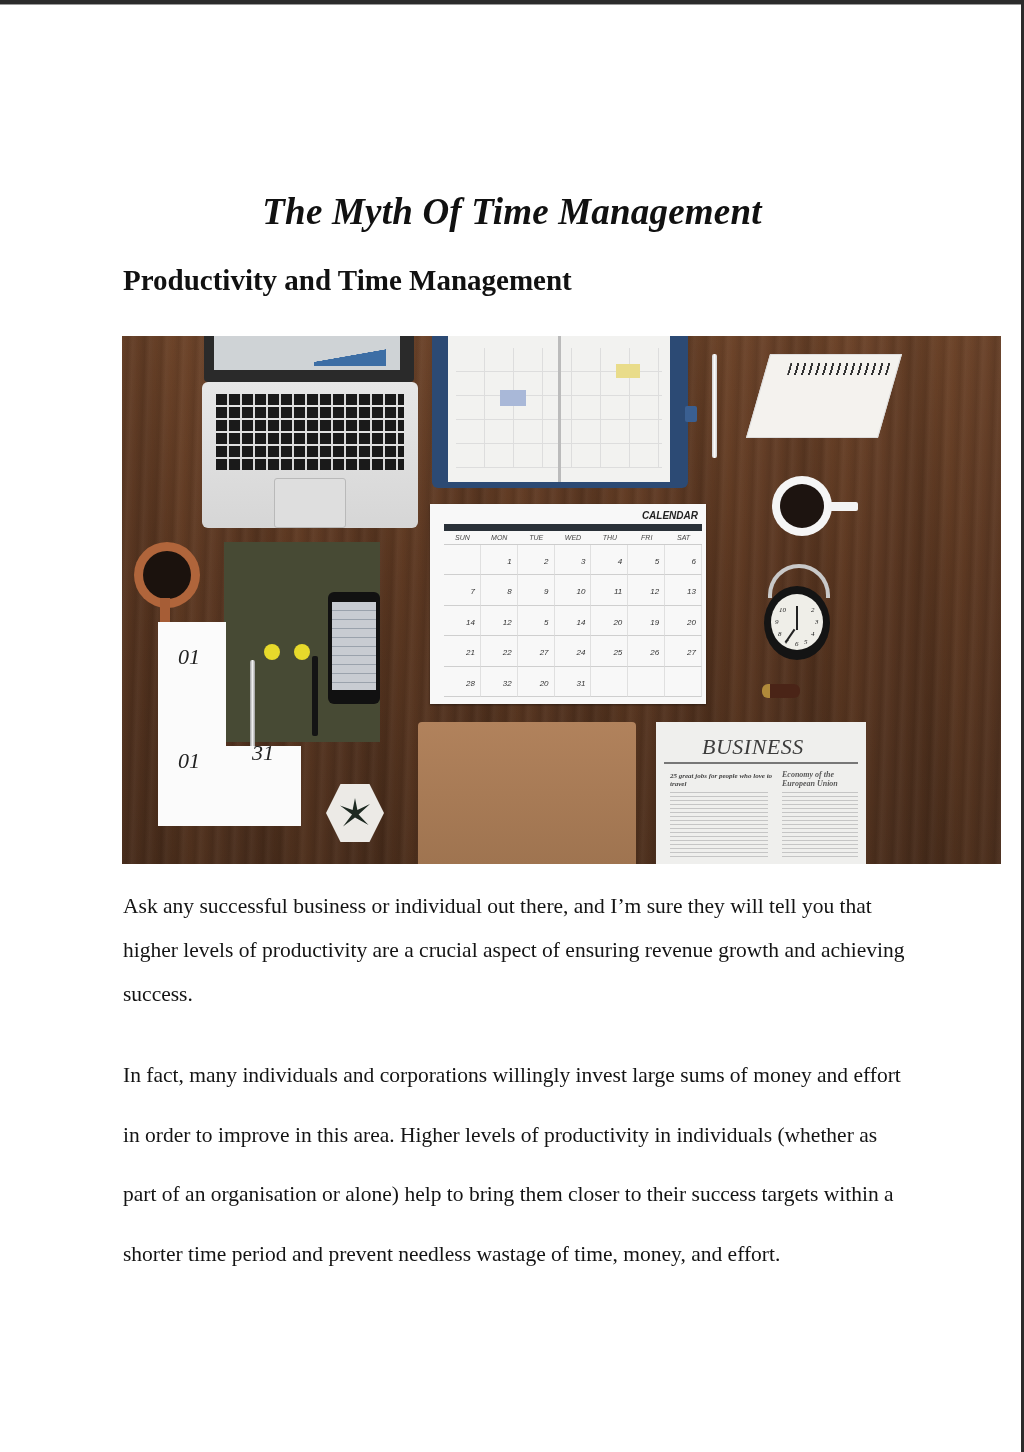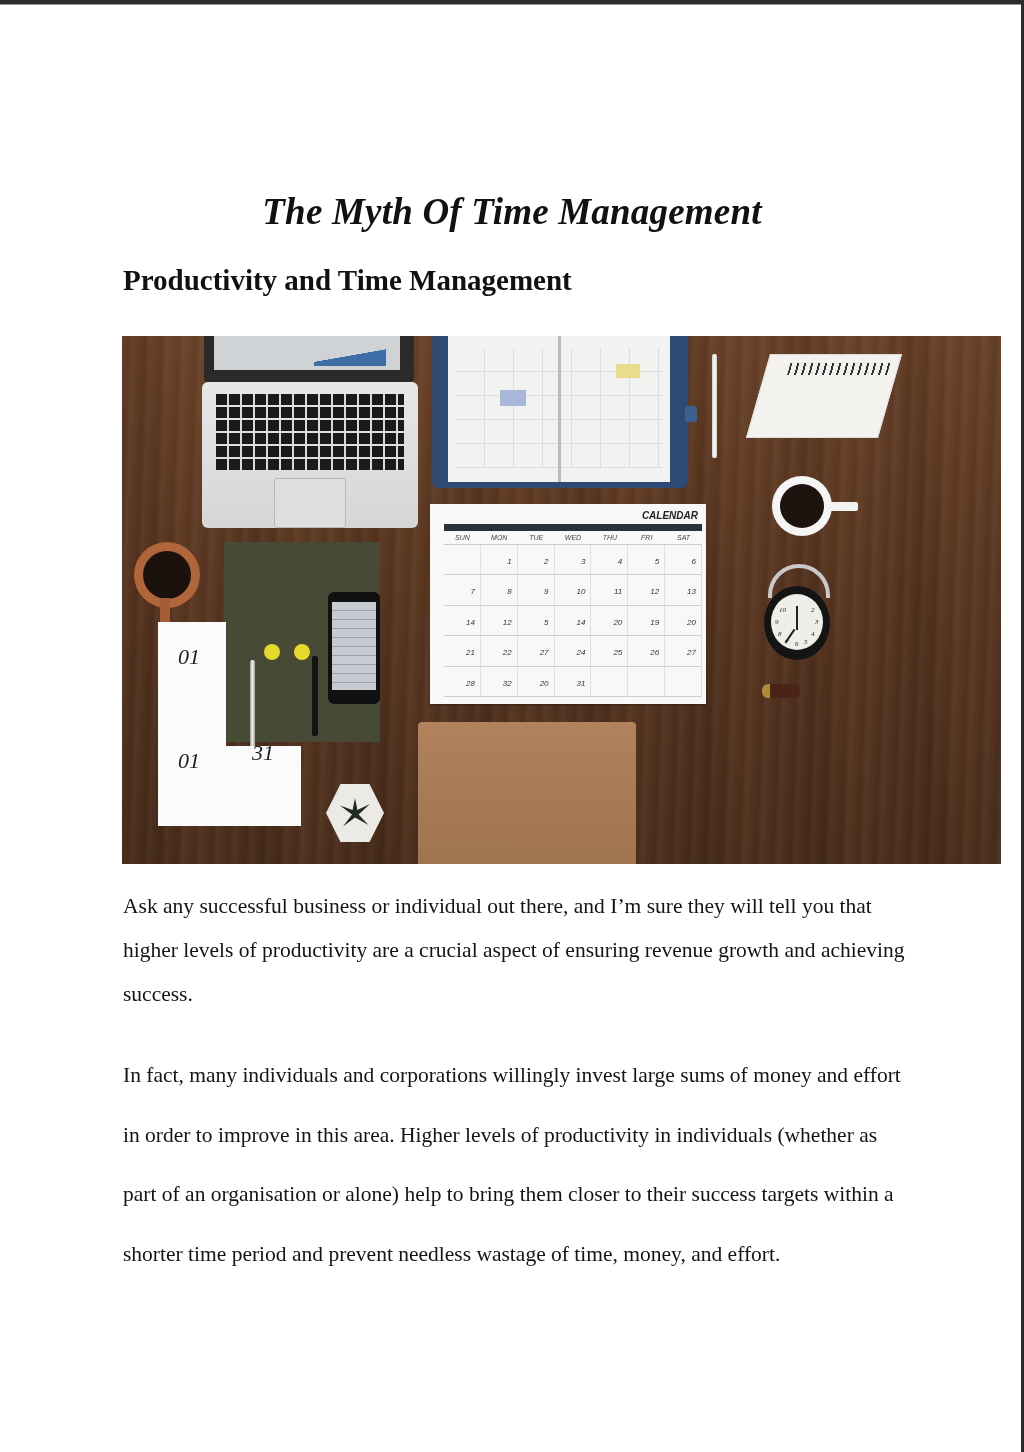--- a/index.html
+++ b/index.html
@@ -240,16 +240,24 @@
   <div class="obj card-big">
     <span class="card-num" style="left:20px;top:22px;">01</span>
     <span class="card-num" style="left:20px;top:126px;">01</span>
   </div>
 
   <div class="obj plant">
       <div class="leaves"></div>
     </div>
   <div class="obj folder"></div>
 
+  <div class="obj newspaper">
+    <div class="np-title">BUSINESS</div>
+    <div class="np-rule"></div>
+    <div class="np-head1">25 great jobs for people who love to travel</div>
+    <div class="np-head2">Economy of the European Union</div>
+    <div class="np-lines1"></div>
+    <div class="np-lines2"></div>
+  </div>
 </div>
 
 <p class="para para1">Ask any successful business or individual out there, and I’m sure they will tell you that higher levels of productivity are a crucial aspect of ensuring revenue growth and achieving success.</p>
 <p class="para para2">In fact, many individuals and corporations willingly invest large sums of money and effort in order to improve in this area. Higher levels of productivity in individuals (whether as part of an organisation or alone) help to bring them closer to their success targets within a shorter time period and prevent needless wastage of time, money, and effort.</p>
 
 </body></html>

